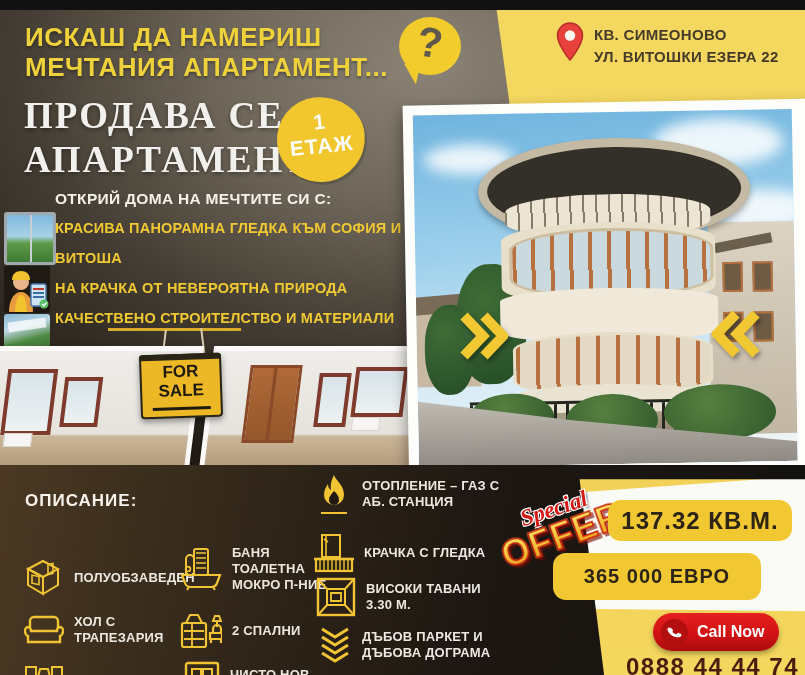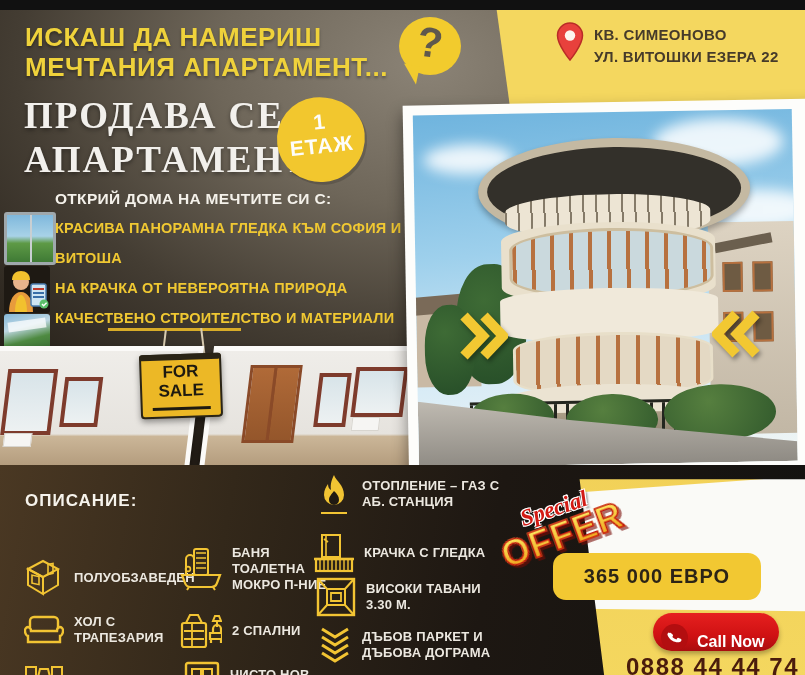--- a/index.html
+++ b/index.html
@@ -119,21 +119,21 @@
   .sp2{display:block;margin-top:-6px;font-weight:900;font-size:36px;letter-spacing:1px;color:#F6C62F;
     background:linear-gradient(180deg,#FBE25A 20%,#F0A81E 80%);-webkit-background-clip:text;background-clip:text;
     -webkit-text-fill-color:transparent;-webkit-text-stroke:1.5px #C3170F;
     filter:drop-shadow(2px 3px 0 rgba(120,10,5,.6));transform:rotate(-2deg);}
   .pill{position:absolute;background:#F2C832;border-radius:13px;color:#2C2416;font-weight:900;
     display:flex;align-items:center;justify-content:center;letter-spacing:1px;}
   .pill.area{left:608px;top:35px;width:184px;height:41px;font-size:24px;}
   .pill.price{left:553px;top:88px;width:208px;height:47px;font-size:20px;}
   .callbtn{position:absolute;left:653px;top:148px;width:126px;height:38px;border-radius:20px;border:none;
     background:linear-gradient(180deg,#E6201F 0%,#CF1113 60%,#A90D0F 100%);cursor:pointer;
-    display:flex;align-items:flex-end;gap:9px;padding:0 8px;box-shadow:0 3px 5px rgba(0,0,0,.3);}
+    display:flex;align-items:center;gap:9px;padding:0 8px;box-shadow:0 3px 5px rgba(0,0,0,.3);}
   .callicon{width:27px;height:27px;border-radius:50%;background:#B30E10;display:flex;align-items:center;justify-content:center;}
   .calltext{color:#fff;font-weight:800;font-size:16px;}
   .phone{left:626px;top:188px;color:#4A1C0C;font-weight:900;font-size:24px;letter-spacing:1.5px;}
 
   svg{display:block;}
 </style>
 </head>
 <body>
 
 <div id="canvas">
@@ -359,20 +359,21 @@
       <svg class="dicon" width="34" height="40" viewBox="0 0 34 40">
         <path d="M4 4l13 8 13-8M4 12l13 8 13-8M4 20l13 8 13-8M4 28l13 8 13-8" fill="none" stroke="#F2C433" stroke-width="3"></path>
       </svg>
       <div class="dlabel" style="max-width:150px;">ДЪБОВ ПАРКЕТ И ДЪБОВА ДОГРАМА</div>
     </div>
 
     <div class="abs sticker">
       <span class="sp1">Special</span>
       <span class="sp2">OFFER</span>
     </div>
+    <div class="pill area">137.32 КВ.М.</div>
     <div class="pill price">365 000 ЕВРО</div>
     <button class="callbtn">
       <span class="callicon">
         <svg width="15" height="15" viewBox="0 0 16 16">
           <path d="M3.2 1.2c-.9.4-1.7 1.3-1.7 2.3.2 2.8 1.5 5.4 3.4 7.3s4.5 3.2 7.3 3.4c1 0 1.9-.8 2.3-1.7.2-.6 0-1.2-.5-1.6l-2-1.4c-.5-.3-1.1-.3-1.5.1l-.9.9c-1.6-.8-2.9-2.1-3.7-3.7l.9-.9c.4-.4.5-1 .1-1.5l-1.4-2c-.4-.5-1-.7-1.6-.5z" fill="#fff" transform="rotate(-15 8 8)"></path>
         </svg>
       </span>
       <span class="calltext">Call Now</span>
     </button>
     <div class="abs phone">0888 44 44 74</div>

